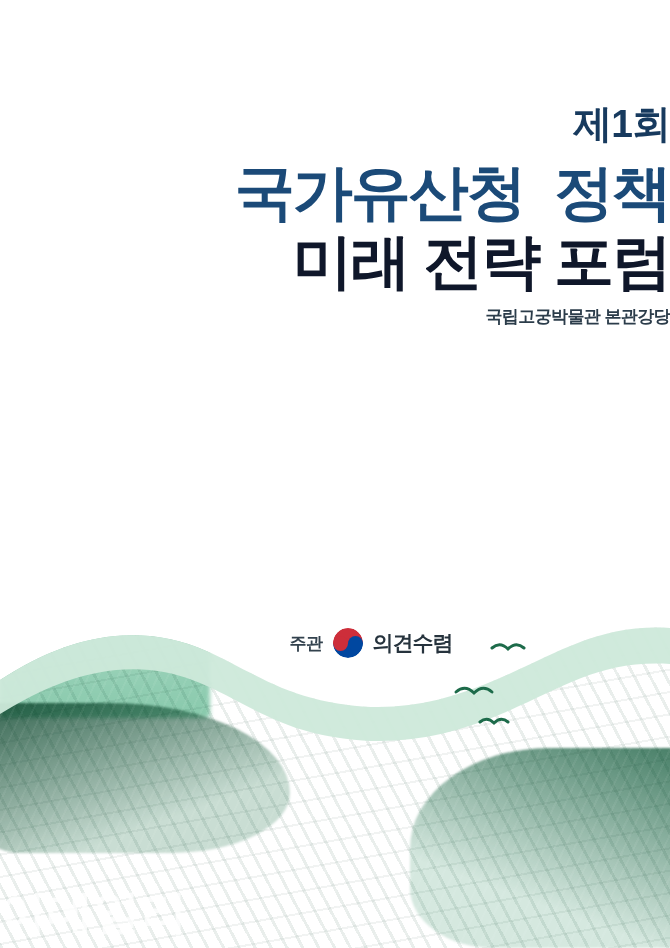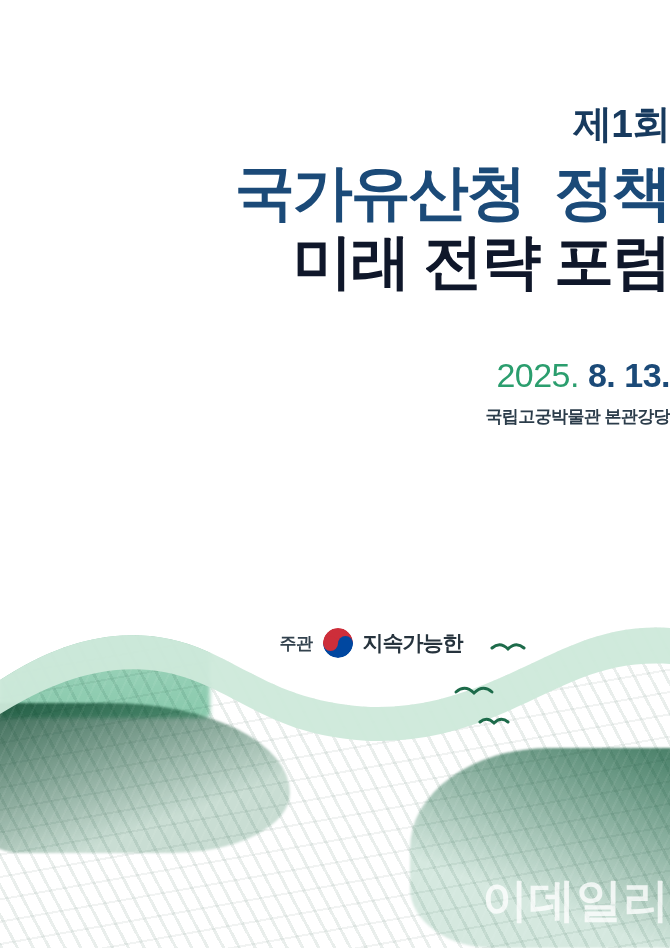--- a/index.html
+++ b/index.html
@@ -231,23 +231,23 @@
     top: 640px;
     width: 120px;
     height: 110px;
     z-index: 6;
   }
 
   
   .watermark {
     position: absolute;
     left: 0;
-    bottom: 16px;
-    width: 670px;
-    text-align: right;
+    bottom: 4px;
+    width: 670px;
+    text-align: left;
     font-size: 46px;
     font-weight: bold;
     color: rgba(255,255,255,0.78);
     letter-spacing: 1px;
     z-index: 8;
   }
 </style>
 </head>
 <body>
 
@@ -274,32 +274,29 @@
       <path d="M36 52 q9 -8 18 1 q9 -9 18 -1" stroke="#1d6b4a" stroke-width="3" fill="none" stroke-linecap="round"></path>
       <path d="M60 82 q7 -6 14 1 q7 -7 14 -1" stroke="#1d6b4a" stroke-width="3" fill="none" stroke-linecap="round"></path>
     </svg>
   </div>
 
   <div class="text-area">
     <div class="edition">제1회</div>
     <div class="title-line1">국가유산청  정책</div>
     <div class="title-line2">미래 전략 포럼</div>
 
-    <div class="date">
-      <span>2025. </span><span class="day">8. 13.</span>
-    </div>
     <div class="venue">국립고궁박물관 본관강당</div>
   </div>
 
   <div class="host-row">
     <span class="host-label">주관</span>
     <span class="taegeuk">
       <span class="red"></span>
       <span class="blue"></span>
       <span class="c1"></span>
       <span class="c2"></span>
     </span>
-    <span class="org-name">지속가능한</span>
+    <span class="org-name">의견수렴</span>
   </div>
 
   <div class="watermark">이데일리</div>
 
 </div>
 
 </body></html>

